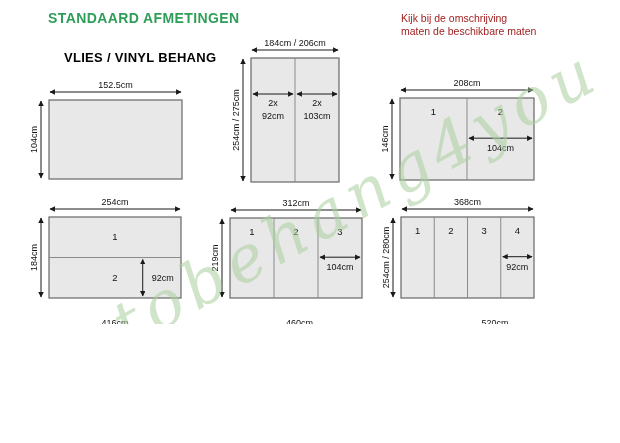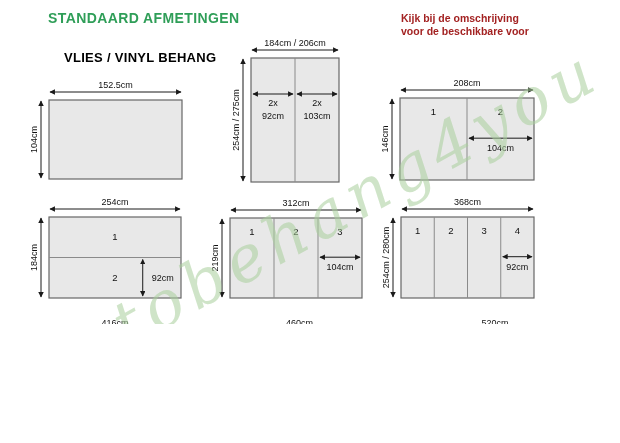--- a/index.html
+++ b/index.html
@@ -11,21 +11,21 @@
     position:absolute;left:48px;top:10px;
     font-size:14px;font-weight:bold;letter-spacing:.4px;
     color:var(--title-green,#2f9e58);
   }
   .subtitle{
     position:absolute;left:64px;top:50px;
     font-size:13px;font-weight:bold;letter-spacing:.3px;color:#000;
   }
   .note{
     position:absolute;left:401px;top:12px;
-    font-size:10.5px;font-weight:bold;line-height:13px;
+    font-size:10.5px;font-weight:normal;line-height:13px;
     color:var(--note-red,#a32222);
   }
   .watermark{
     position:absolute;left:55px;top:330px;height:80px;line-height:80px;
     transform:rotate(-29deg);transform-origin:0 100%;
     font-family:"DejaVu Serif",serif;font-style:italic;
     font-size:64px;letter-spacing:7px;white-space:nowrap;
     color:var(--watermark-green,#a9cf9c);opacity:.55;
     pointer-events:none;z-index:5;
   }
@@ -38,21 +38,21 @@
   #diagram-layer text.b{font-weight:bold;}
 </style>
 </head>
 <body>
 
 <div id="canvas">
   <div class="title">STANDAARD AFMETINGEN</div>
   <div class="subtitle">VLIES / VINYL BEHANG</div>
   <div class="note">
     <div>Kijk bij de omschrijving</div>
-    <div>voor de beschikbare voor</div>
+    <div>maten de beschikbare maten</div>
   </div>
 
   <svg id="diagram-layer" width="620" height="443" viewBox="0 0 620 443">
     <defs>
       <marker id="arr" viewBox="0 0 10 10" refX="9" refY="5" markerWidth="5.5" markerHeight="5.5" orient="auto-start-reverse">
           <path d="M0,0L10,5L0,10z" fill="#1a1a1a"></path>
         </marker>
     </defs>
   <g>
         <line class="dim" marker-start="url(#arr)" marker-end="url(#arr)" x1="50" y1="92" x2="181" y2="92"></line>

